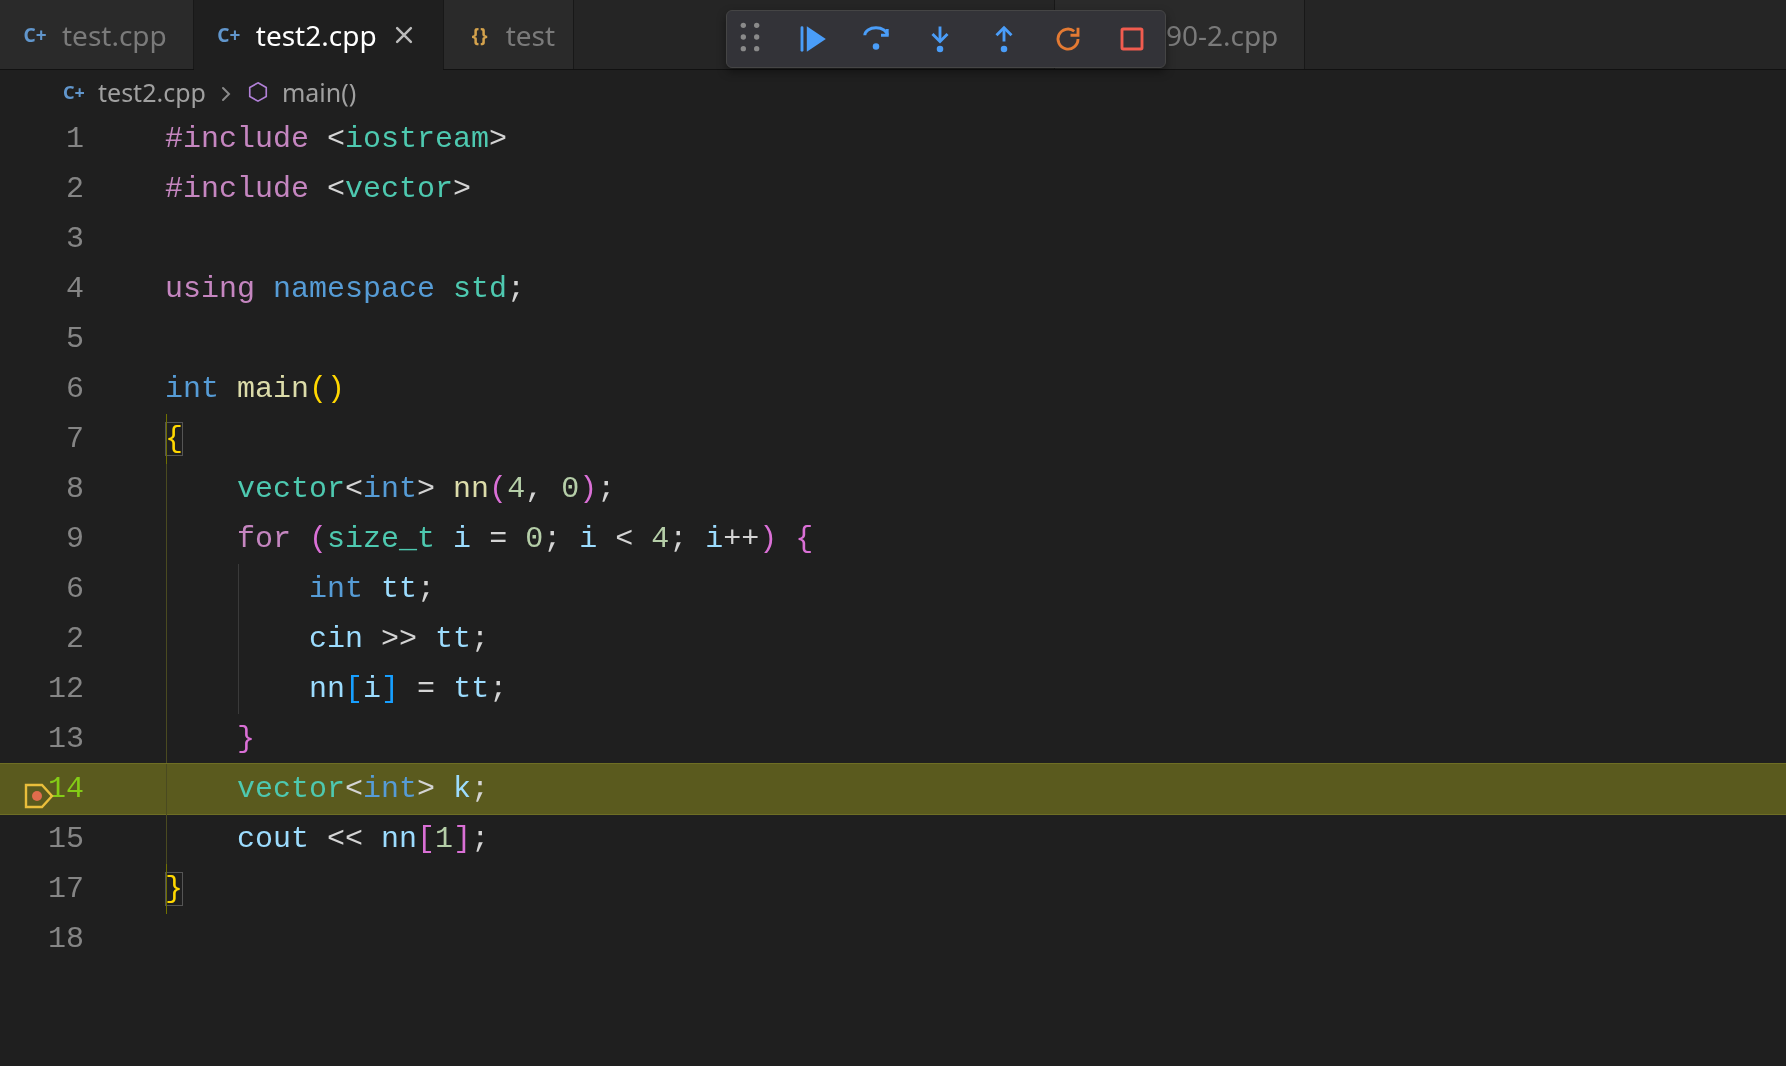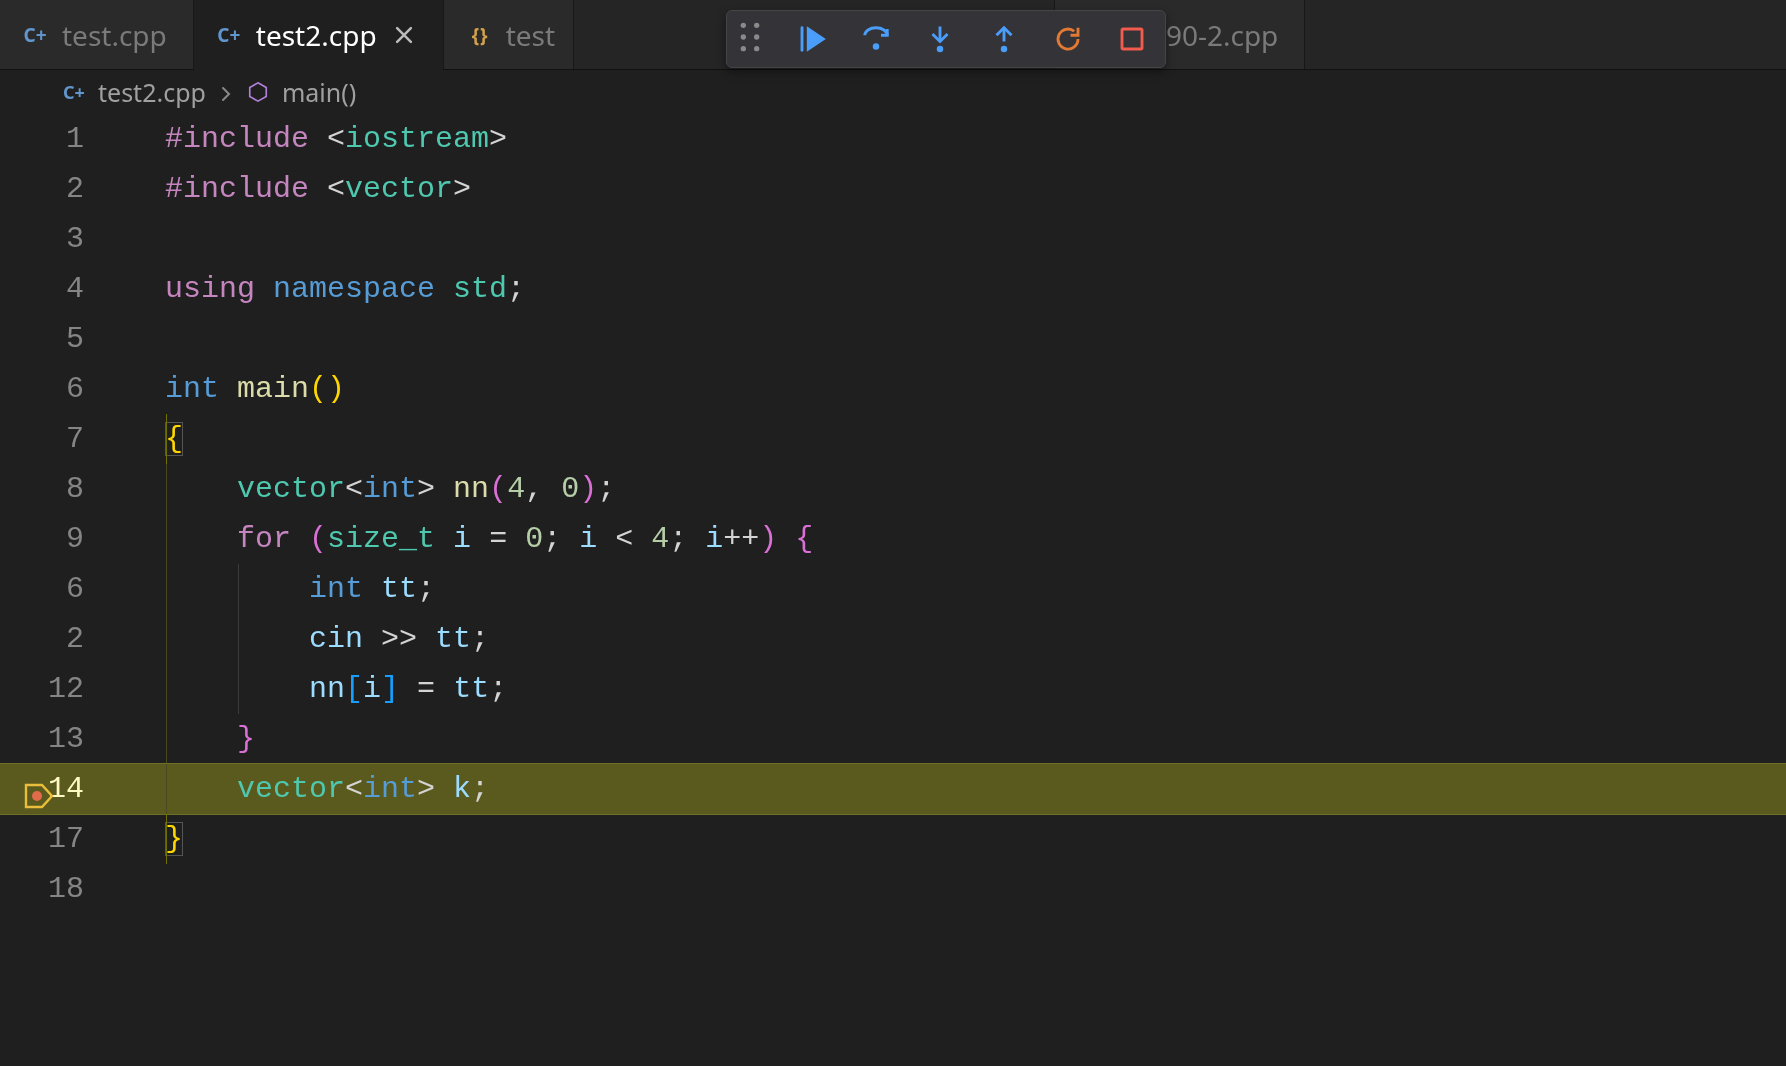--- a/index.html
+++ b/index.html
@@ -73,21 +73,21 @@
   .breadcrumb .chev{color:#8a8a8a;}
 
   
   .editor{background:var(--bg);position:absolute;top:114px;left:0;right:0;bottom:0;}
   .code{font-family:"SF Mono",Menlo,Monaco,Consolas,"Liberation Mono",monospace;font-size:30px;line-height:50px;}
   .gutter-bp{position:absolute;left:0;top:0;width:54px;}
   .line{display:flex;align-items:flex-start;height:50px;position:relative;}
   .line .num{width:122px;text-align:right;padding-right:38px;color:var(--line-number);user-select:none;flex:0 0 122px;font-variant-numeric:tabular-nums;}
   .line .content{white-space:pre;position:relative;flex:1;margin-left:43px;}
   .line.hl{background:var(--hl-line);outline:1px solid var(--hl-border);}
-  .line.hl .num{color:#fef9c3;}
+  .line.hl .num{color:#84cc16;}
 
   .indent-guide{position:absolute;left:0;top:0;bottom:0;border-left:1px solid #3a3a3a;}
   .bmatch{outline:1px solid #555;outline-offset:-1px;}
 
   
   .kw{color:var(--keyword);}
   .ty{color:var(--type);}
   .ty2{color:var(--type2);}
   .fn{color:var(--func);}
   .vr{color:var(--var);}
@@ -249,20 +249,24 @@
         </div>
         <div class="line">
           <div class="num">13</div>
           <div class="content"><span class="indent-guide" style="left: 1px; border-color: rgb(74, 74, 32);"></span><span class="pn">    </span><span class="b2">}</span></div>
         </div>
         <div class="line hl">
           <div class="num">14</div>
           <div class="content"><span class="indent-guide" style="left: 1px; border-color: rgb(74, 74, 32);"></span><span class="pn">    </span><span class="ty2">vector</span><span class="pn">&lt;</span><span class="ty">int</span><span class="pn">&gt; </span><span class="vr">k</span><span class="pn">;</span></div>
         </div>
         <div class="line">
+          <div class="num">15</div>
+          <div class="content"><span class="indent-guide" style="left: 1px; border-color: rgb(74, 74, 32);"></span><span class="pn">    </span><span class="vr">cout</span><span class="pn"> </span><span class="op">&lt;&lt;</span><span class="pn"> </span><span class="vr">nn</span><span class="b2">[</span><span class="nm">1</span><span class="b2">]</span><span class="pn">;</span></div>
+        </div>
+        <div class="line">
           <div class="num">17</div>
           <div class="content"><span class="indent-guide" style="left: 1px; border-color: rgb(112, 112, 0);"></span><span class="b1 bmatch">}</span></div>
         </div>
         <div class="line">
           <div class="num">18</div>
           <div class="content"></div>
         </div>
       </div>
     <div class="gutter-bp" id="gutter">
         <div style="position: absolute; top: 662px; left: 24px;"><svg width="30" height="26" viewBox="0 0 30 26">

